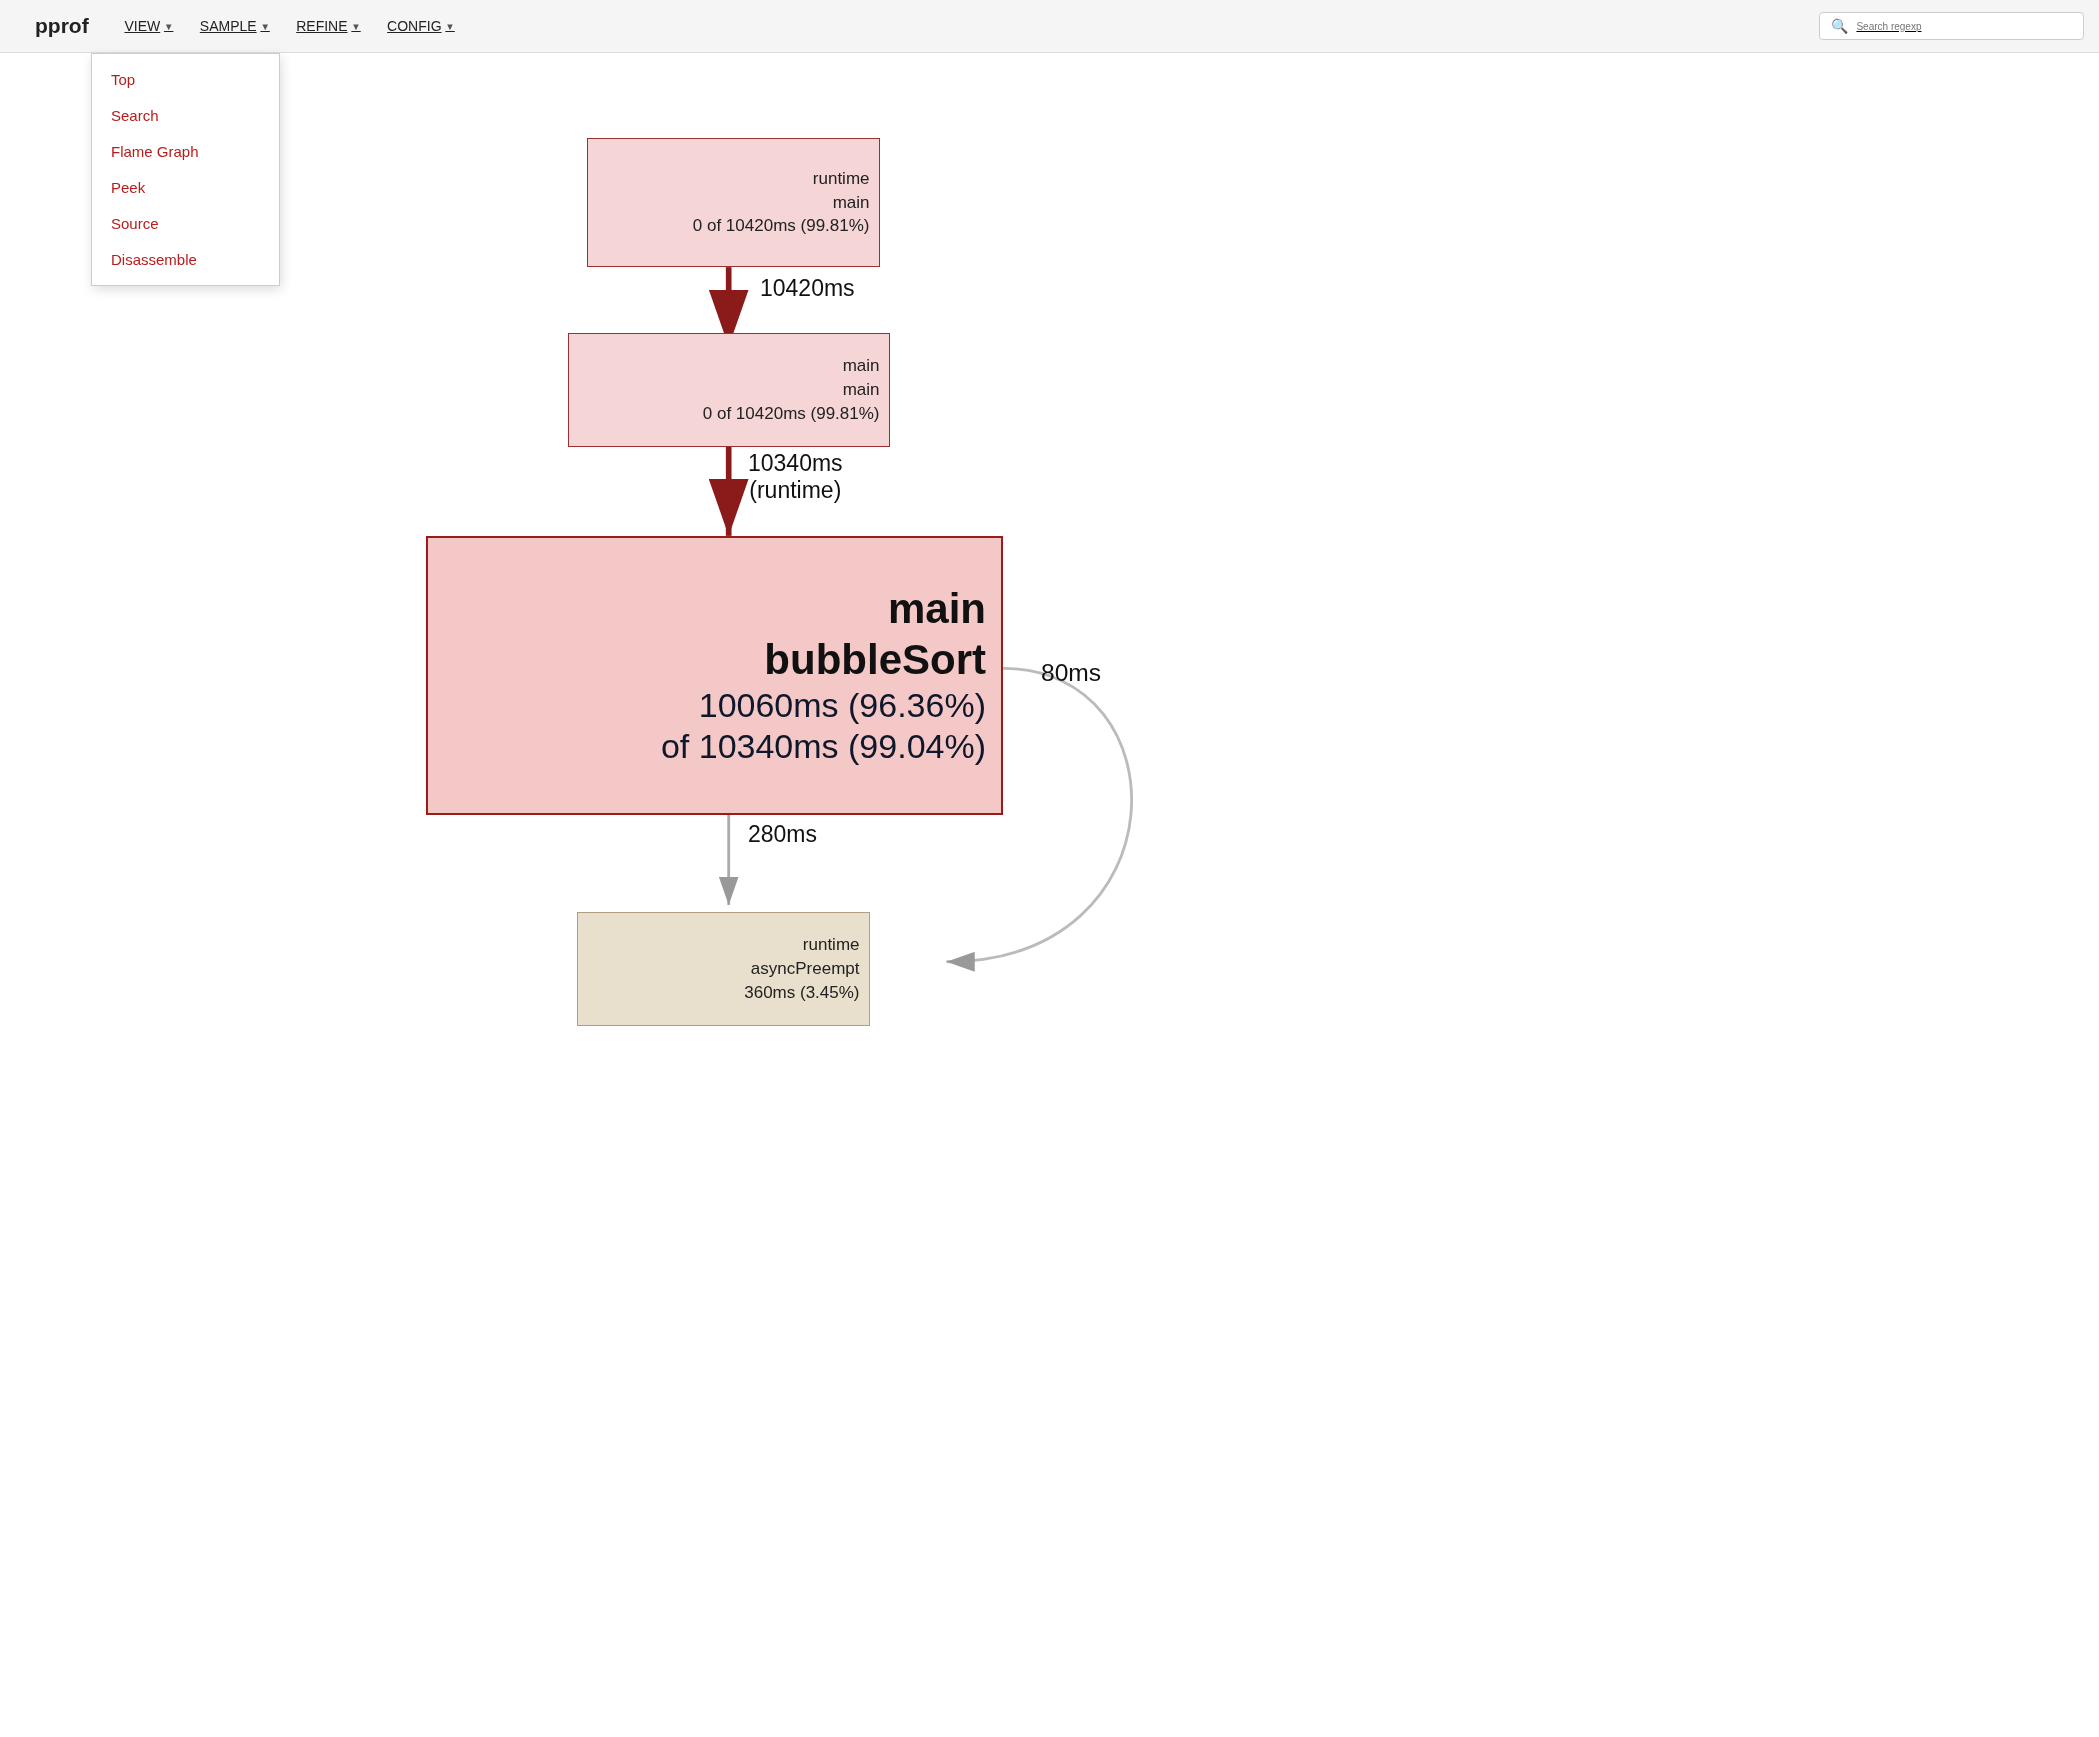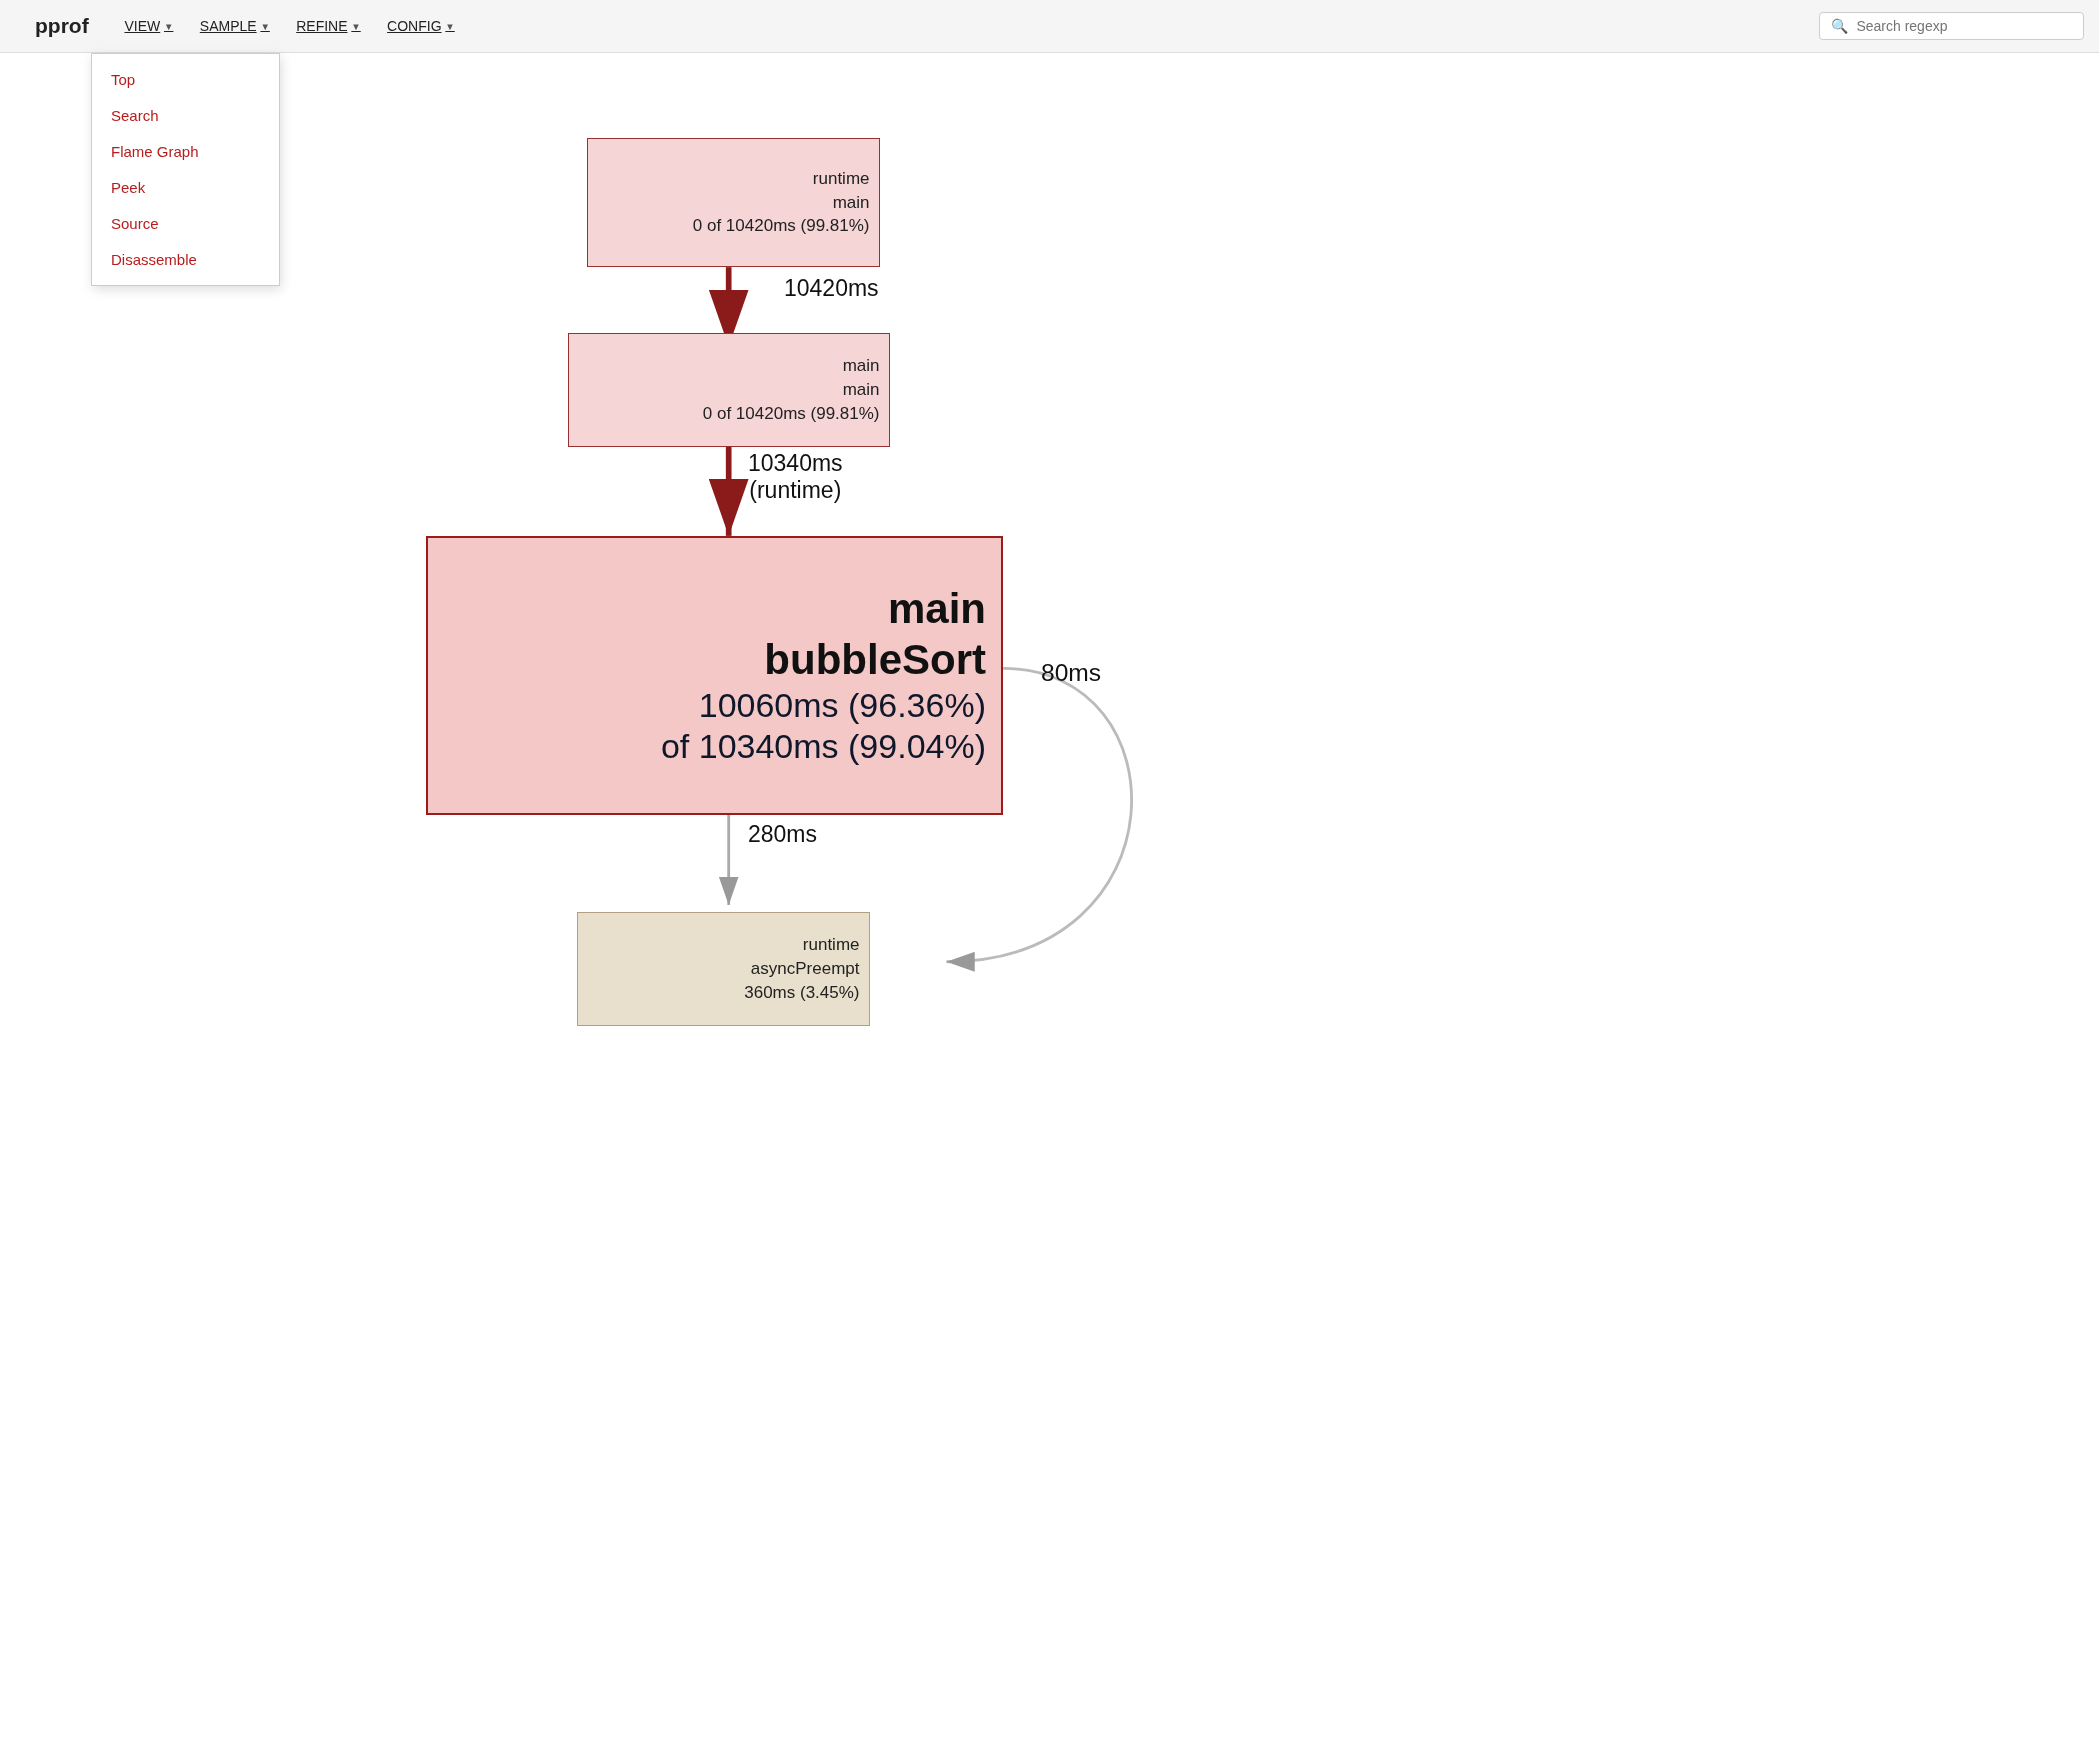--- a/index.html
+++ b/index.html
@@ -54,23 +54,24 @@
       border: 0.9px solid #ccc;
       border-radius: 3.8px;
       padding: 4.7px 11.4px;
       background: #fff;
       width: 265px;
       gap: 7.6px;
     }
     .search-bar input {
       border: none;
       outline: none;
-      font-size: 14px;
+      font-size: 10px;
       width: 100%;
       background: transparent;
+      text-decoration: underline;
     }
     .search-icon-sym { color: #888; font-size: 14px; }
 
     
     .dropdown-menu {
       position: absolute;
       top: 53px;
       left: 0;
       background: #fff;
       border: 0.9px solid #ccc;
@@ -214,21 +215,21 @@
 
     <path d="M 1060,650 C 1250,650 1250,960 1000,960" stroke="#bbb" stroke-width="3" fill="none" marker-end="url(#arrowGray)"></path>
   </svg>
 
   <div class="node-box" style="left: 587px; top: 85px; width: 293px; height: 129px; padding: 9.5px;">
     <span class="node-text-small">runtime</span>
     <span class="node-text-small">main</span>
     <span class="node-text-small">0 of 10420ms (99.81%)</span>
   </div>
 
-  <div class="edge-label" style="left: 784px; top: 222px;">10420ms</div>
+  <div class="edge-label" style="left: 760px; top: 222px;">10420ms</div>
 
   <div class="node-box" style="left: 568px; top: 280px; width: 322px; height: 114px; padding: 9.5px;">
     <span class="node-text-small">main</span>
     <span class="node-text-small">main</span>
     <span class="node-text-small">0 of 10420ms (99.81%)</span>
   </div>
 
   <div class="edge-label" style="left: 748px; top: 397px;">
     <div>10340ms</div>
     <div>(runtime)</div>

